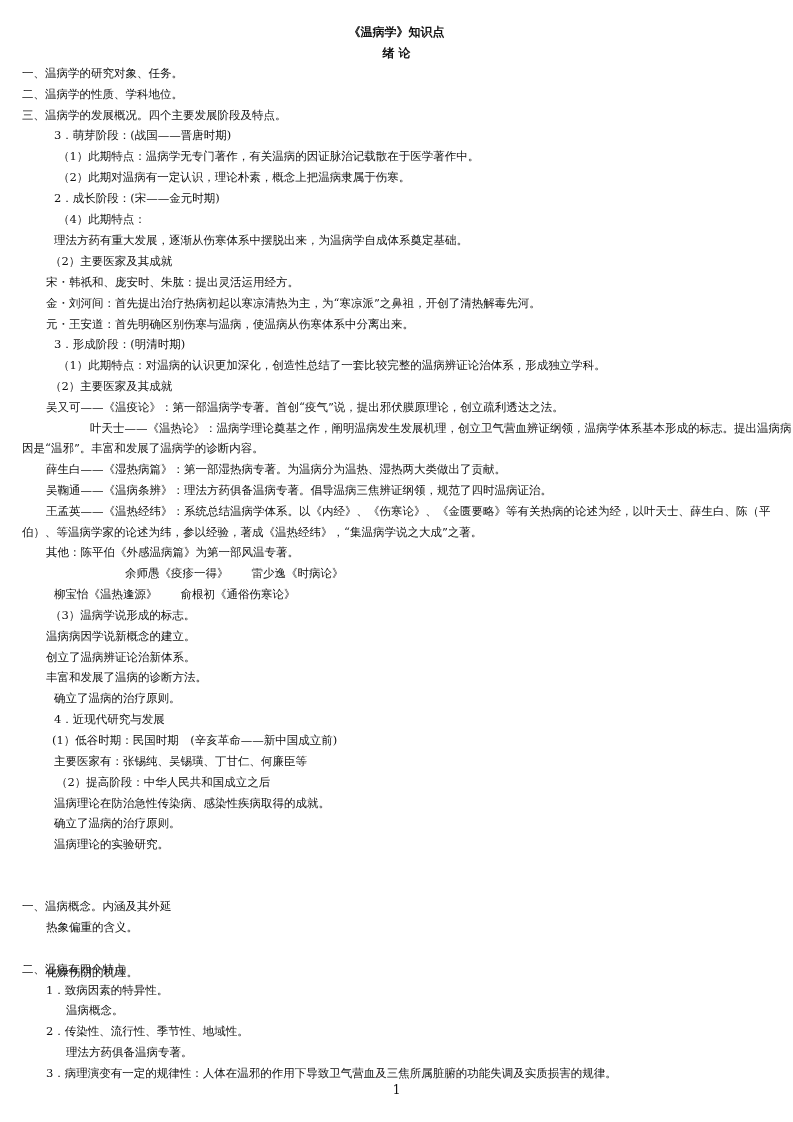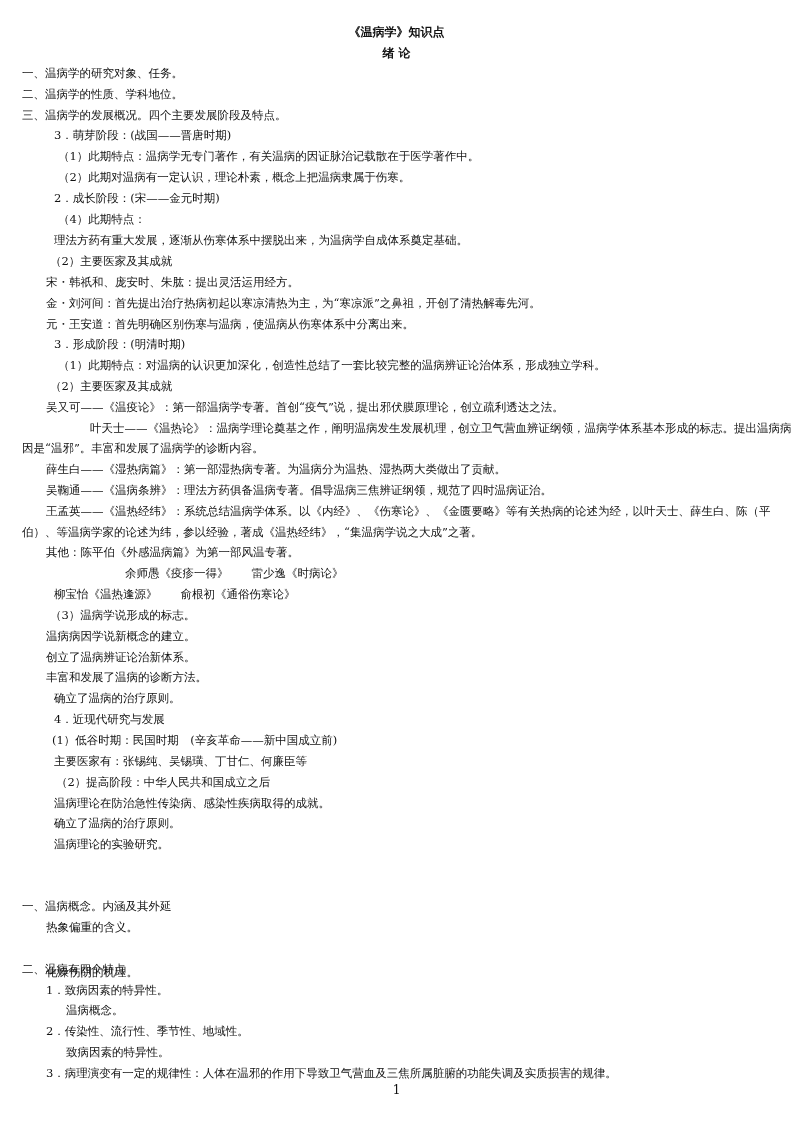--- a/index.html
+++ b/index.html
@@ -56,17 +56,17 @@
       <div class="ln" style="left: 54px; top: 796px;">温病理论在防治急性传染病、感染性疾病取得的成就。</div>
       <div class="ln" style="left: 54px; top: 816px;">确立了温病的治疗原则。</div>
       <div class="ln" style="left: 54px; top: 837px;">温病理论的实验研究。</div>
       <div class="ln" style="left: 22px; top: 899px;">一、温病概念。内涵及其外延</div>
       <div class="ln" style="left: 46px; top: 920px;">热象偏重的含义。</div>
       <div class="ln" style="left: 46px; top: 941px; margin-top: 24px;">化燥伤阴的机理。</div>
       <div class="ln" style="left: 22px; top: 962px;">二、温病有四个特点</div>
       <div class="ln" style="left: 46px; top: 983px;">1．致病因素的特异性。</div>
       <div class="ln" style="left: 66px; top: 1003px;">温病概念。</div>
       <div class="ln" style="left: 46px; top: 1024px;">2．传染性、流行性、季节性、地域性。</div>
-      <div class="ln" style="left: 66px; top: 1045px;">致病因素的特异性。</div>
+      <div class="ln" style="left: 66px; top: 1045px;">理法方药俱备温病专著。</div>
       <div class="ln" style="left: 46px; top: 1066px;">3．病理演变有一定的规律性：人体在温邪的作用下导致卫气营血及三焦所属脏腑的功能失调及实质损害的规律。</div>
     </div>
   <div class="pageno" style="top:1083px;">1</div>
 </div>
 
 </body></html>

